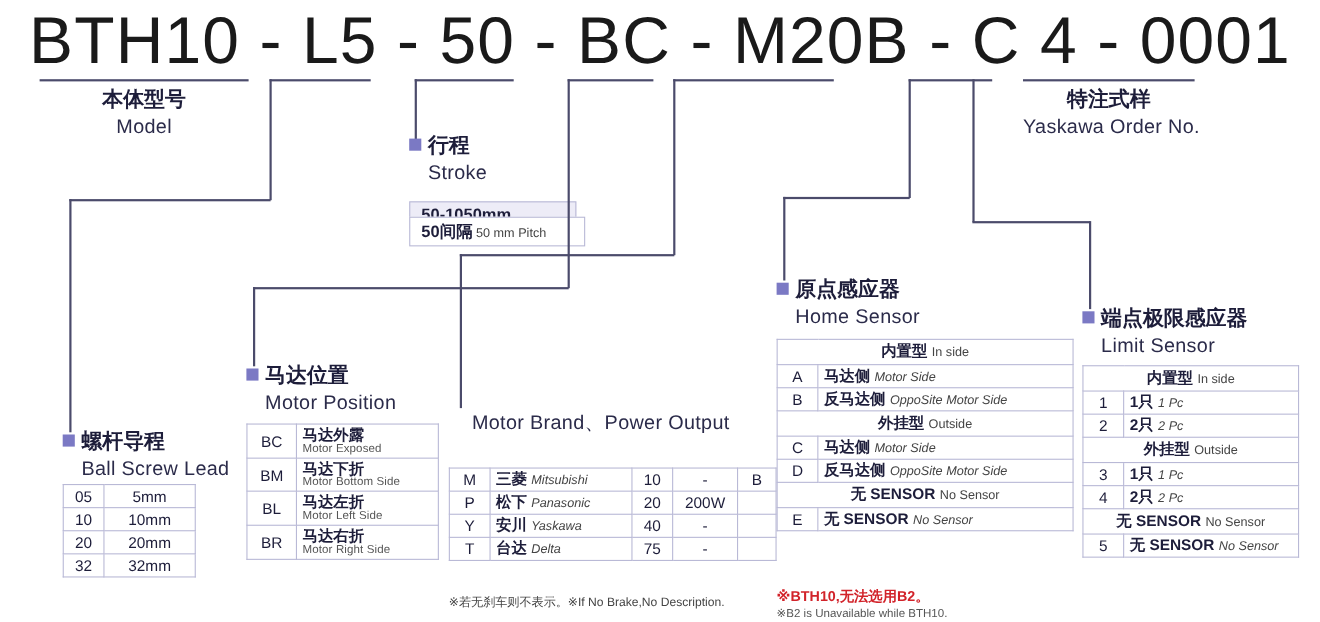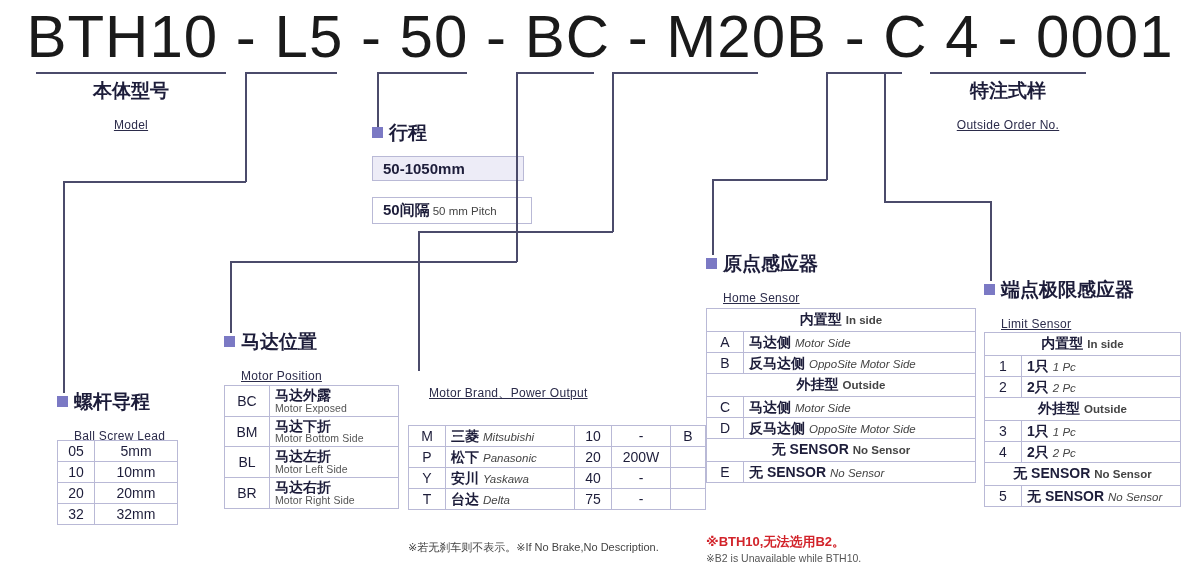--- a/index.html
+++ b/index.html
@@ -34,44 +34,43 @@
   .head{position:absolute;}
   .head .cn{
     font-size:19px;font-weight:bold;color:#1d1d3a;white-space:nowrap;
     line-height:1.15;
   }
   .head .cn .sq{
     display:inline-block;width:11px;height:11px;background:#7b79c4;
     margin-right:6px;vertical-align:1px;
   }
   .head .en{
-    font-size:12px;color:#2b2b4a;white-space:nowrap;letter-spacing:.3px;
-    margin-top:16px;
-    text-decoration:underline;
+    font-size:18px;color:#2b2b4a;white-space:nowrap;letter-spacing:.3px;
+    margin-top:3px;
   }
   .head.ctr{text-align:center;}
   .head.ctr .cn,.head.ctr .en{text-align:center;}
 
   
   table.tb{border-collapse:collapse;position:absolute;}
   table.tb td{
     border:1px solid #b9b9d6;
     padding:2px 5px;
     font-size:14px;
     color:#1d1d3a;
     background:#fff;
     white-space:nowrap;
     vertical-align:middle;
   }
   td.key{text-align:center;width:26px;background:#fff;font-size:14px;}
   td.cn{font-size:14.5px;font-weight:bold;color:#1d1d3a;line-height:1.05;}
   td.cn .sub{display:block;font-size:10.5px;font-weight:normal;color:#555;letter-spacing:.1px;}
   td.inline .en{font-size:11.5px;font-weight:normal;color:#444;margin-left:4px;font-style:italic;}
   .hdrow td{background:#edecf7;text-align:center;font-weight:bold;font-size:14.5px;}
-  .hdrow td .en{font-weight:bold;font-size:11.5px;color:#444;margin-left:4px;}
+  .hdrow td .en{font-weight:normal;font-size:11.5px;color:#444;margin-left:4px;}
   .center{text-align:center;}
 
   
   .strokebox{
     position:absolute;border:1px solid #b9b9d6;background:#edecf7;
     font-size:15px;color:#1d1d3a;font-weight:bold;
     padding:3px 10px;white-space:nowrap;
   }
   .strokebox2{
     position:absolute;border:1px solid #b9b9d6;background:#fff;
@@ -105,29 +104,29 @@
   <div class="ln lnh" style="left:826px;top:72px;width:76px;"></div>
   <div class="ln lnh" style="left:930px;top:72px;width:156px;"></div>
 
   <div class="head ctr" style="left:36px;top:80px;width:190px;">
     <div class="cn">本体型号</div>
     <div class="en">Model</div>
   </div>
 
   <div class="head ctr" style="left:930px;top:80px;width:156px;">
     <div class="cn">特注式样</div>
-    <div class="en">Outside Order No.</div>
+    <div class="en">Yaskawa Order No.</div>
   </div>
 
   <div class="ln lnv" style="left:377px;top:72px;height:56px;"></div>
   <div class="head" style="left:372px;top:122px;">
     <div class="cn"><span class="sq"></span><span>行程</span></div>
     <div class="en" style="margin-left:17px;">Stroke</div>
   </div>
-  <div class="strokebox" style="left:372px;top:156px;width:130px;">50-1050mm</div>
+  <div class="strokebox" style="left:372px;top:183px;width:130px;">50-1050mm</div>
   <div class="strokebox2" style="left:372px;top:197px;width:138px;">
     <span>50间隔</span><span class="en">50 mm Pitch</span>
   </div>
 
   <div class="ln lnv" style="left:245px;top:72px;height:110px;"></div>
   <div class="ln lnh" style="left:63px;top:181px;width:183px;"></div>
   <div class="ln lnv" style="left:63px;top:181px;height:212px;"></div>
   <div class="head" style="left:57px;top:391px;">
     <div class="cn"><span class="sq"></span><span>螺杆导程</span></div>
     <div class="en" style="margin-left:17px;">Ball Screw Lead</div>

